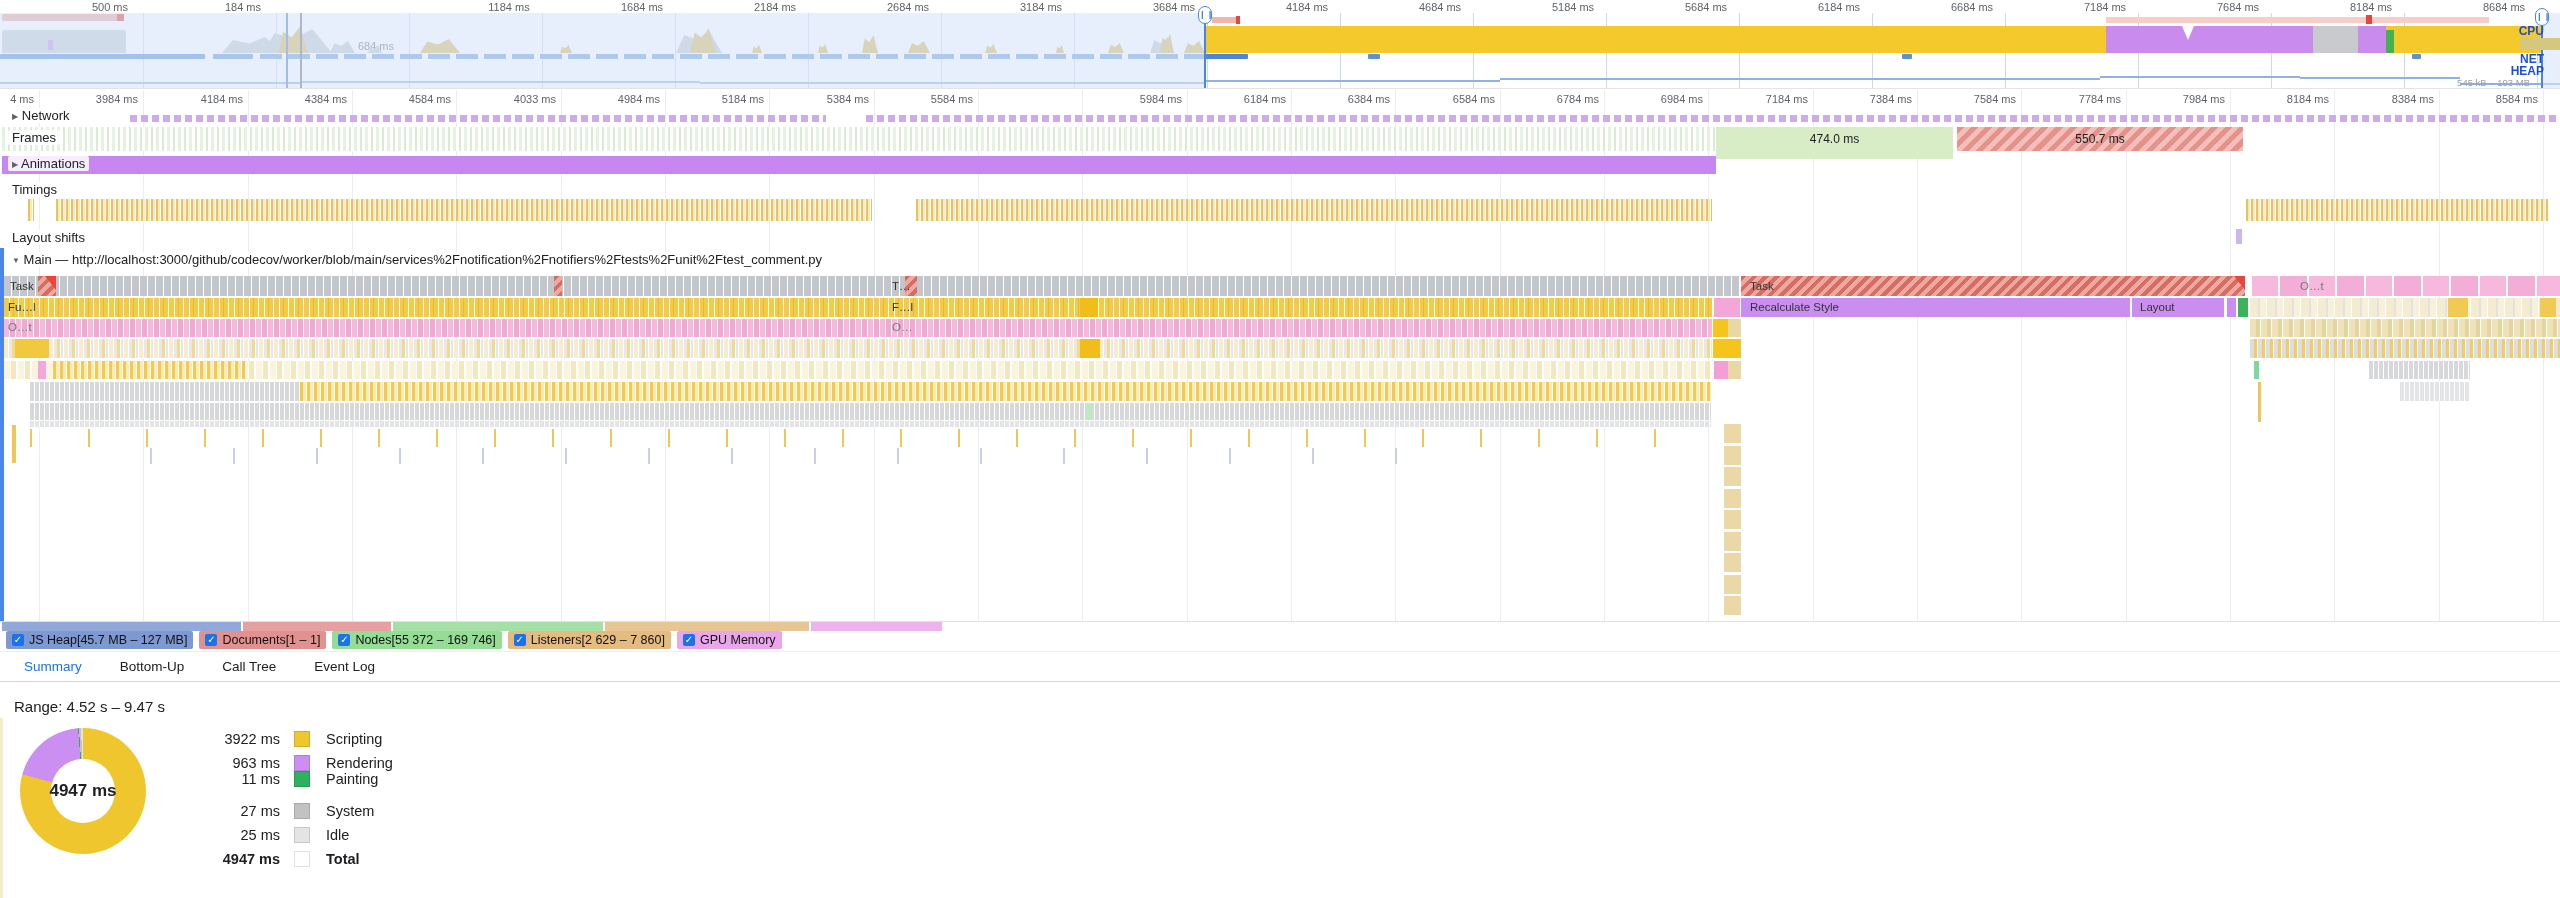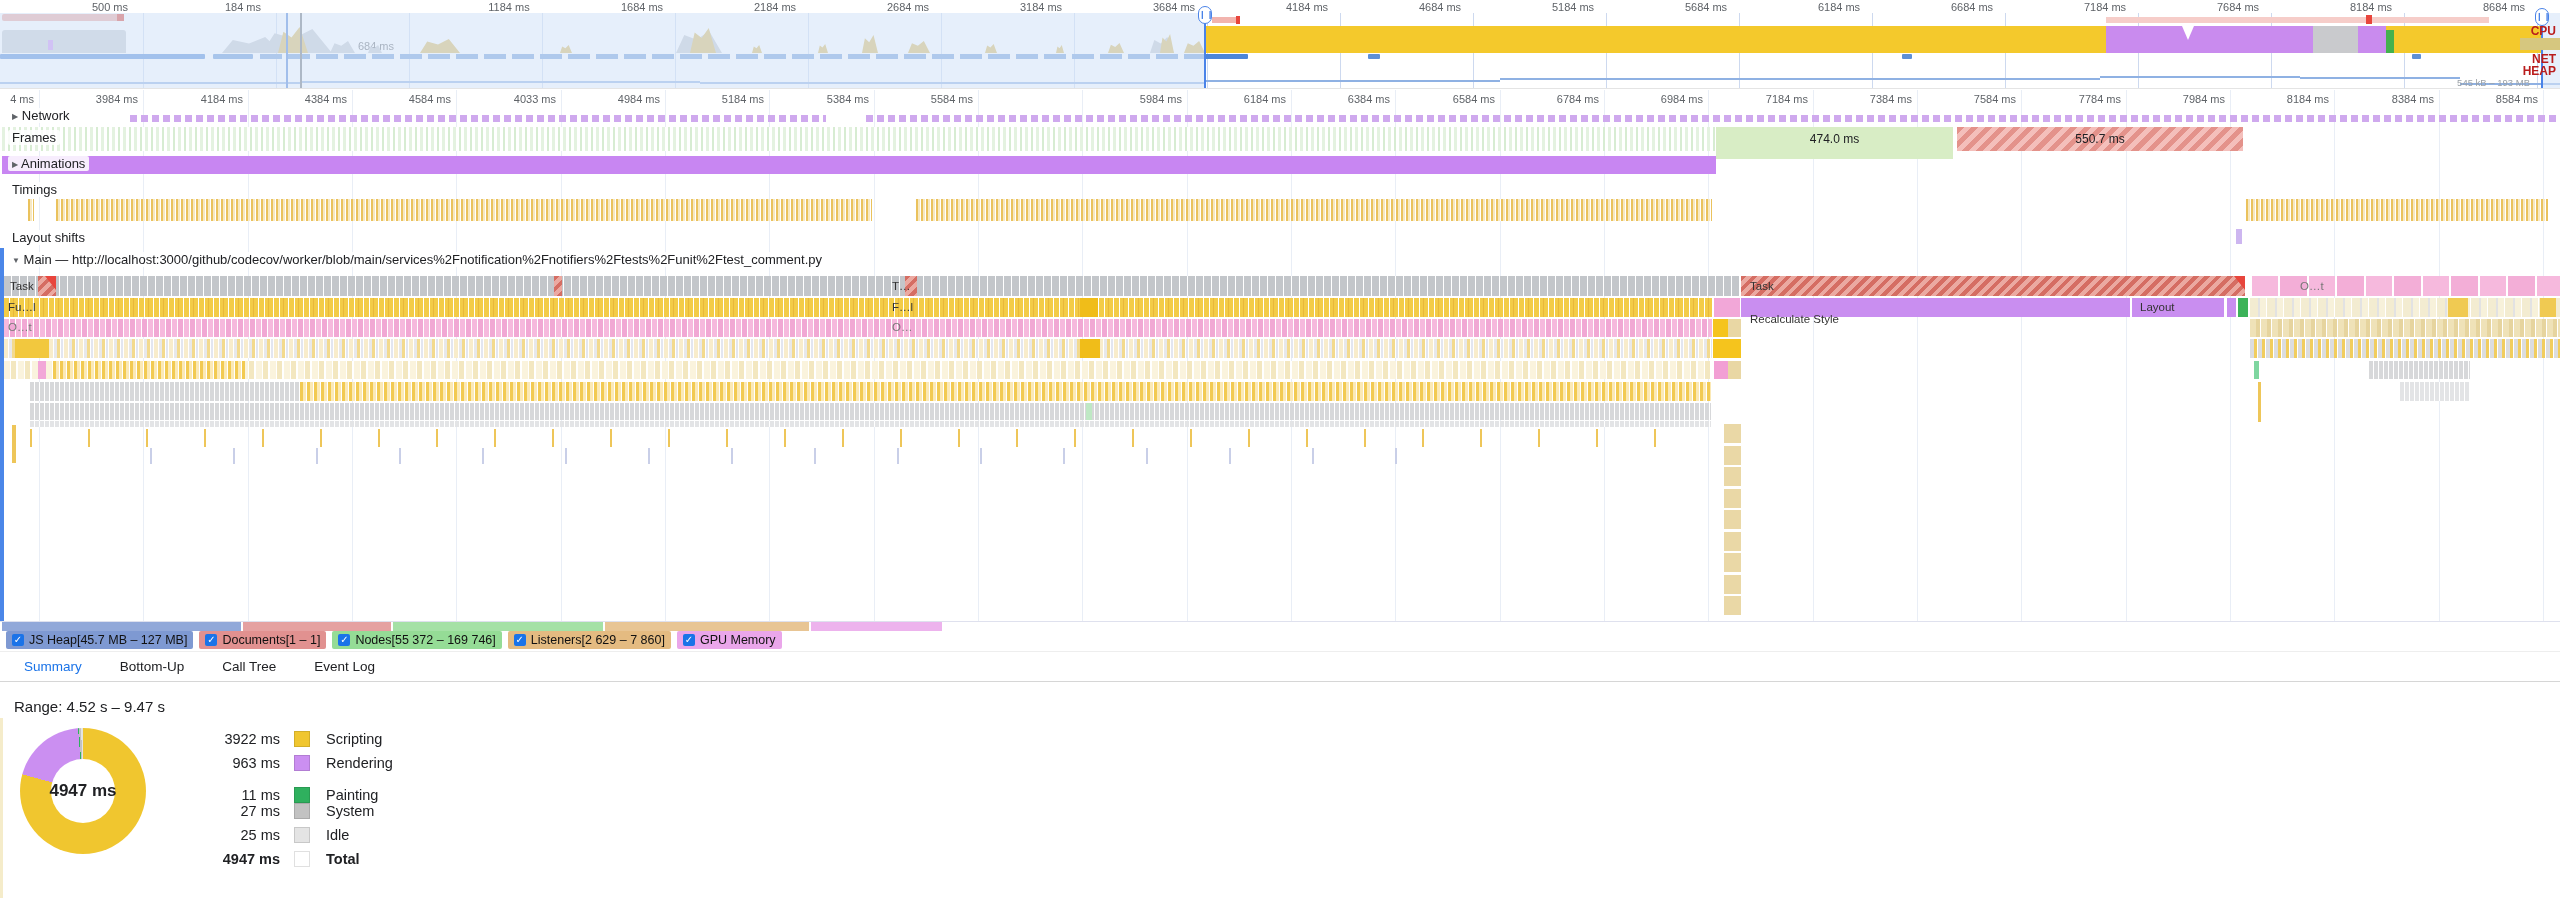--- a/index.html
+++ b/index.html
@@ -7,21 +7,21 @@
          font-family:"Liberation Sans","DejaVu Sans",sans-serif;color:#202124;}
   .ab{position:absolute;}
   .txt{white-space:nowrap;}
   
   .mm-label{font-size:11px;color:#5f6368;transform:translateX(-50%);top:1px;}
   .mm-grid{width:1px;top:13px;height:75px;background:#cdd9ef;}
   .dim{background:rgba(215,229,248,.62);top:13px;height:75px;}
   .handle-line{width:2px;top:13px;height:75px;background:#4a83e8;}
   .handle-pill{width:12px;height:16px;border:1.5px solid #4a83e8;border-radius:7px;background:#fff;
                color:#4a83e8;font-size:8px;font-weight:bold;text-align:center;line-height:15px;letter-spacing:1px;}
-  .side-lbl{right:4px;font-size:12px;font-weight:bold;color:#b91c1c;text-align:right;}
+  .side-lbl{right:16px;font-size:12px;font-weight:bold;color:#1d4ed8;text-align:right;}
   .heap-seg{height:2px;background:#8fb1e3;}
   .net-seg{height:5px;background:#5e90d6;border-radius:1px;}
   
   .ruler-lbl{font-size:11px;color:#5f6368;width:76px;text-align:right;top:93px;}
   .grid-v{width:1px;top:90px;height:531px;background:#e9eef6;}
   .track-lbl{font-size:13px;color:#202124;background:rgba(255,255,255,.85);padding:0 4px;border-radius:2px;}
   .tri{font-size:8px;color:#5f6368;vertical-align:1px;}
   .p-netdash{background:repeating-linear-gradient(90deg,#cfa9ee 0 7px,transparent 7px 11px);}
   .p-frames{background:repeating-linear-gradient(90deg,#e4f2e0 0 3px,#fff 3px 6px,#d7ecd2 6px 8px,#fff 8px 11px);}
   .frame-good{background:#d8edc5;text-align:center;font-size:12px;line-height:24px;}
@@ -282,21 +282,21 @@
   <div class="ab" style="left:1714px;top:298px;width:26px;height:19px;background:#f2a7d8;"></div>
   <div class="ab" style="left:1741px;top:298px;width:389px;height:19px;background:#c98ef0;"></div>
   <div class="ab" style="left:2132px;top:298px;width:92px;height:19px;background:#c98ef0;"></div>
   <div class="ab" style="left:2227px;top:298px;width:9px;height:19px;background:#c98ef0;"></div>
   <div class="ab" style="left:2238px;top:298px;width:10px;height:19px;background:#3cb35a;"></div>
   <div class="ab p-beigestripe" style="left:2250px;top:298px;width:310px;height:19px;"></div>
   <div class="ab" style="left:2448px;top:298px;width:20px;height:19px;background:#f0ca52;"></div>
   <div class="ab" style="left:2540px;top:298px;width:16px;height:19px;background:#f0ca52;"></div>
   <div class="ab flame-lbl txt" style="left:8px;top:298px;">Fu…l</div>
   <div class="ab flame-lbl txt" style="left:892px;top:298px;">F…l</div>
-  <div class="ab flame-lbl txt" style="left:1750px;top:310px;">Recalculate Style</div>
+  <div class="ab flame-lbl txt" style="left:1750px;top:298px;">Recalculate Style</div>
   <div class="ab flame-lbl txt" style="left:2140px;top:298px;">Layout</div>
 
   <div class="ab p-pink" style="left:4px;top:319px;width:1708px;height:18px;"></div>
   <div class="ab" style="left:1713px;top:319px;width:15px;height:18px;background:#f5c41d;"></div>
   <div class="ab" style="left:1728px;top:319px;width:13px;height:18px;background:#e9d7a4;"></div>
   <div class="ab p-beige" style="left:2250px;top:319px;width:310px;height:18px;"></div>
   <div class="ab flame-lbl txt" style="left:8px;top:318px;color:#777;">O…t</div>
   <div class="ab flame-lbl txt" style="left:892px;top:318px;color:#777;">O…</div>
 
   <div class="ab p-mixed" style="left:4px;top:339px;width:1708px;height:19px;"></div>
@@ -391,21 +391,21 @@
         <div class="ab leg-row" style="top:48px;">
           <div class="leg-val txt" style="">3922 ms</div>
           <div class="leg-sw" style="background:#f0c62f;"></div>
           <div class="txt" style="">Scripting</div>
         </div>
         <div class="ab leg-row" style="top:72px;">
           <div class="leg-val txt" style="">963 ms</div>
           <div class="leg-sw" style="background:#cb8ff1;"></div>
           <div class="txt" style="">Rendering</div>
         </div>
-        <div class="ab leg-row" style="top:104px;">
+        <div class="ab leg-row" style="top:88px;">
           <div class="leg-val txt" style="">11 ms</div>
           <div class="leg-sw" style="background:#2fb05e;"></div>
           <div class="txt" style="">Painting</div>
         </div>
         <div class="ab leg-row" style="top:120px;">
           <div class="leg-val txt" style="">27 ms</div>
           <div class="leg-sw" style="background:#c2c2c2;"></div>
           <div class="txt" style="">System</div>
         </div>
         <div class="ab leg-row" style="top:144px;align-items:center;">

